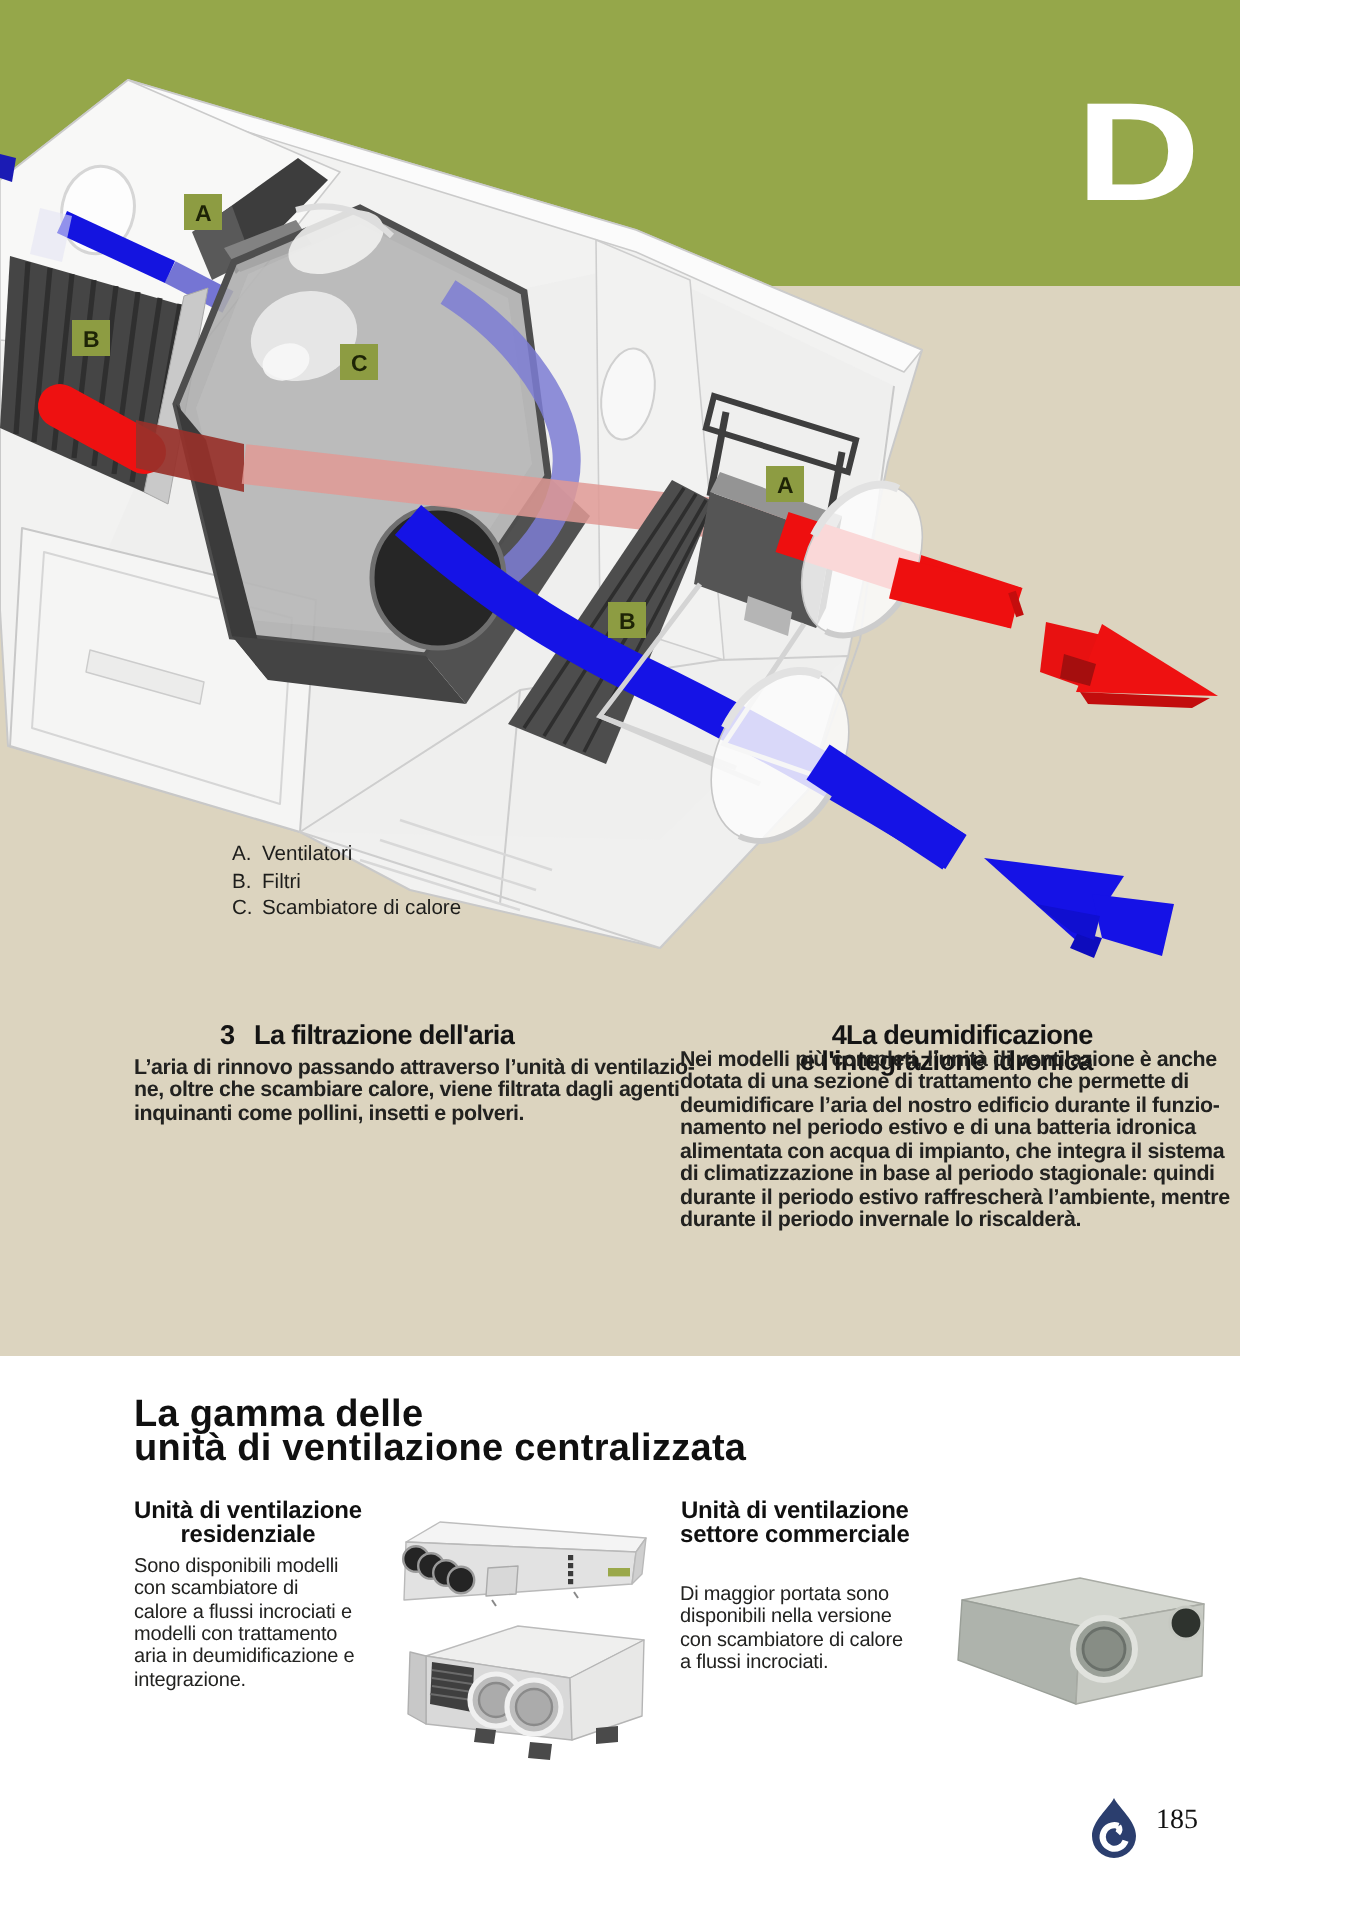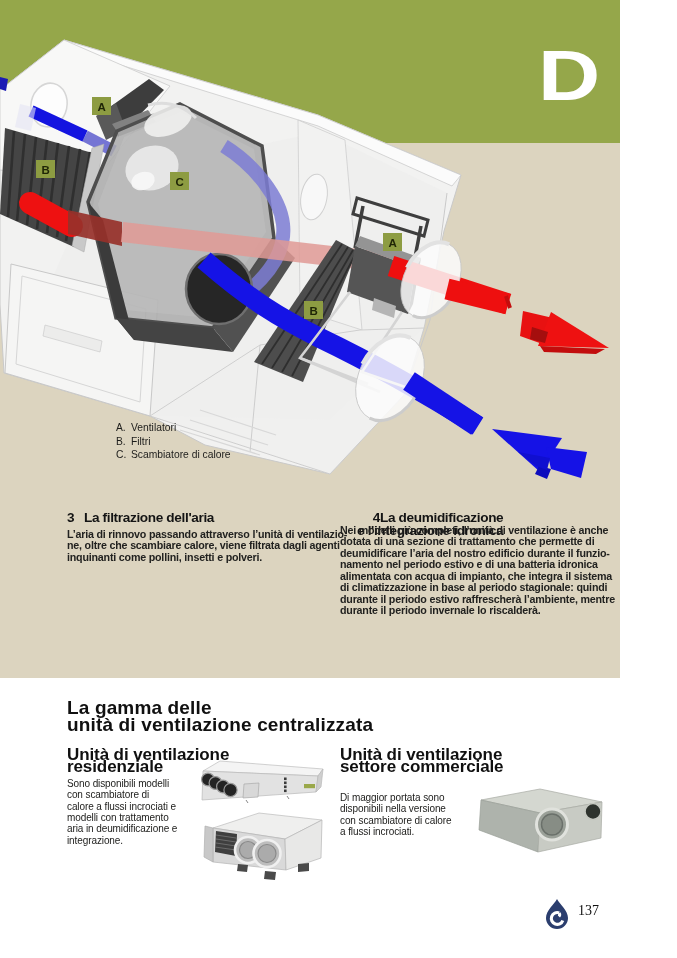--- a/index.html
+++ b/index.html
@@ -3,29 +3,29 @@
 <meta charset="utf-8">
 <style>
   html,body{margin:0;padding:0;}
   body{width:677px;height:958px;background:#fff;font-family:"Liberation Sans",sans-serif;overflow:hidden;position:relative;}
   .abs{position:absolute;}
   #olive{left:0;top:0;width:620px;height:143px;background:#95a74a;}
   #beige{left:0;top:143px;width:620px;height:535px;background:#dcd4bf;}
   #bigD{left:538px;top:41px;font-size:70px;font-weight:bold;color:#fff;line-height:1;transform:scaleX(1.23);transform-origin:0 0;}
   #legend{left:68px;top:421px;font-size:10.3px;line-height:13.5px;color:#1d1d1b;margin-left:48px;}
   #legend .k{display:inline-block;width:15px;}
-  .h3{font-weight:bold;font-size:13.6px;line-height:13.5px;color:#141414;letter-spacing:-0.35px;}
+  .h3{font-weight:bold;font-size:13.6px;line-height:13.5px;color:#141414;letter-spacing:-0.35px;margin-left:43px;}
   .h3 .num{display:inline-block;width:17px;font-weight:bold;}
   .body{font-size:10.7px;line-height:11.45px;color:#222220;letter-spacing:-0.2px;font-weight:bold;}
   #col1h{left:67px;top:510.7px;}
   #col1b{left:67px;top:528.7px;}
   #col2h{left:340px;top:510.7px;text-align:right;}
   #col2b{left:340px;top:525px;}
   #gamma{left:67px;top:698.5px;font-size:19px;line-height:17.8px;font-weight:bold;color:#101010;letter-spacing:0.15px;}
-  .sub{font-weight:bold;font-size:17px;line-height:12.7px;color:#101010;letter-spacing:-0.1px;}
+  .sub{font-weight:bold;font-size:12px;line-height:12.7px;color:#101010;letter-spacing:-0.1px;text-align:center;}
   #sub1{left:67px;top:748.5px;}
   #sub2{left:340px;top:748.5px;}
   .pbody{font-size:10px;line-height:11.4px;color:#222220;letter-spacing:-0.1px;}
   #pb1{left:67px;top:777.8px;}
   #pb2{left:340px;top:792px;}
   #pagenum{left:578px;top:903px;font-family:"Liberation Serif",serif;font-size:14px;color:#111;}
 </style>
 </head>
 <body>
 <div class="abs" id="olive"></div>
@@ -238,13 +238,13 @@
     <circle cx="552" cy="824.5" r="10.5" fill="#878d85" stroke="#6a706a" stroke-width="1.4"></circle>
     <circle cx="593" cy="811.5" r="8" fill="#2e332e" stroke="#c5c8c1" stroke-width="1.6"></circle>
   </g>
 </svg>
 
 <svg class="abs" id="logo" style="left:545px;top:898px" width="24" height="32" viewBox="0 0 24 32">
   <path d="M 12,1 C 9.5,6 1,12.5 1,20 A 11,11 0 0 0 23,20 C 23,12.5 14.5,6 12,1 Z" fill="#2b3e6e"></path>
   <path d="M 14.2,14.9 A 5.9,5.9 0 1 0 17.8,22.4" fill="none" stroke="#fff" stroke-width="3.1" stroke-linecap="butt"></path>
   <path d="M 14.2,15.1 A 2.9,2.9 0 0 1 13.9,18.6" fill="none" stroke="#fff" stroke-width="3" stroke-linecap="butt"></path>
 </svg>
-<div class="abs" id="pagenum">137</div>
+<div class="abs" id="pagenum">185</div>
 
 </body></html>

